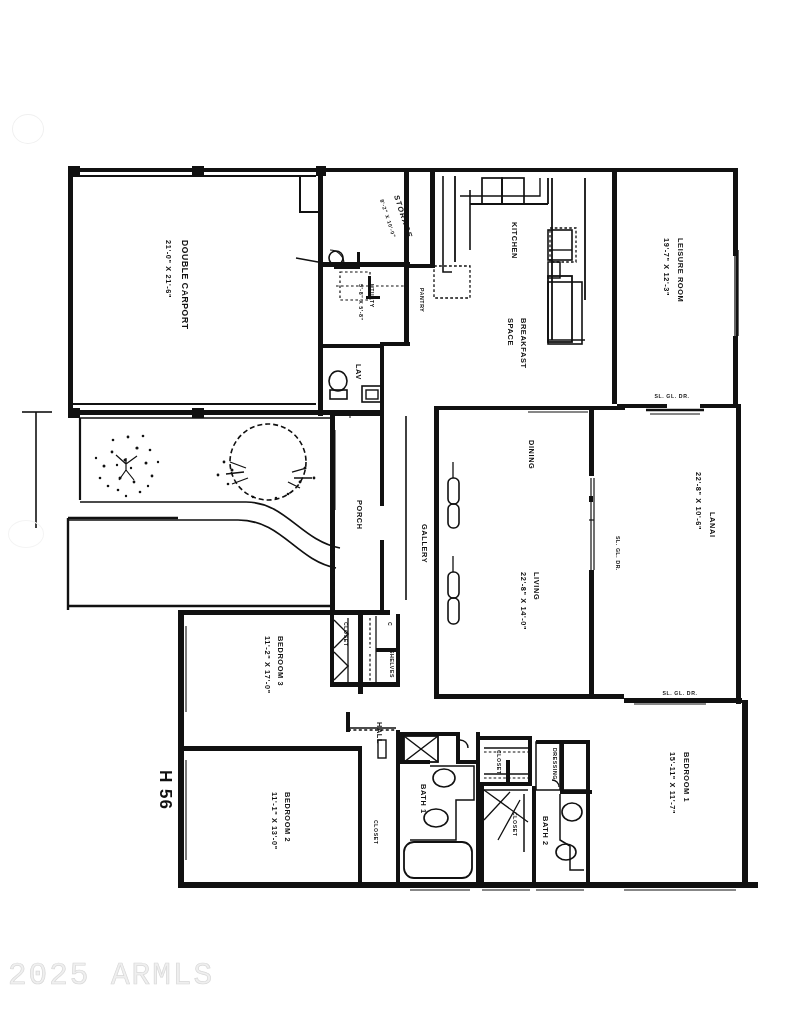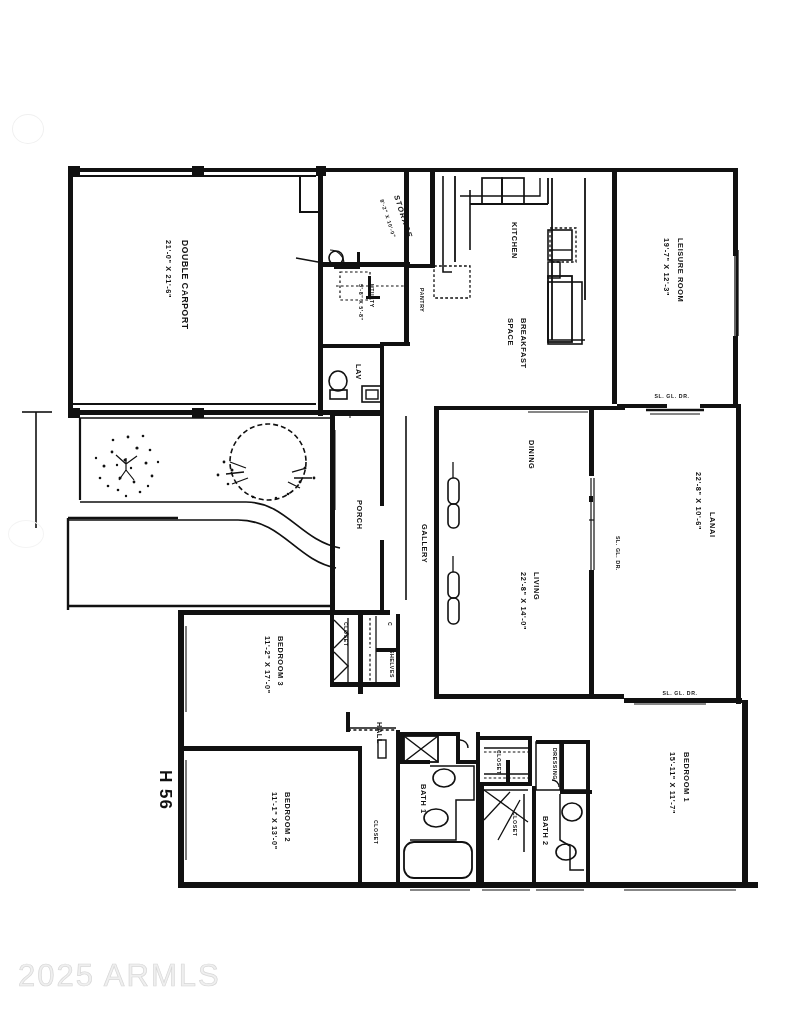--- a/index.html
+++ b/index.html
@@ -4,21 +4,21 @@
 <style>
   html,body{margin:0;padding:0;background:#ffffff;}
   body{width:800px;height:1028px;font-family:"Liberation Sans",sans-serif;overflow:hidden;position:relative;}
   #sheet{position:absolute;left:0;top:0;width:800px;height:1028px;background:#fff;}
   svg{display:block;}
   .rlabel{font-family:"Liberation Sans",sans-serif;font-weight:bold;fill:#111;letter-spacing:0.6px;}
   .xtiny{font-size:5.2px;}
   .sm{font-size:7.4px;}
   .md{font-size:8.6px;}
   .wm{position:absolute;left:8px;top:958px;font-size:31px;color:#efefef;
-      font-family:Liberation Sans, sans-serif;letter-spacing:2px;margin-left:10px;
+      font-family:Liberation Mono, monospace;letter-spacing:2px;
       -webkit-text-stroke:0.7px #d8d8d8;}
   .punch{position:absolute;border:1px solid #f0f0f0;border-radius:50%;}
 </style>
 </head>
 <body>
 
 <div id="sheet">
 
   <div class="punch" style="left:12px;top:114px;width:30px;height:28px;"></div>
   <div class="punch" style="left:8px;top:520px;width:34px;height:26px;border-color:#f4f4f4;"></div>

